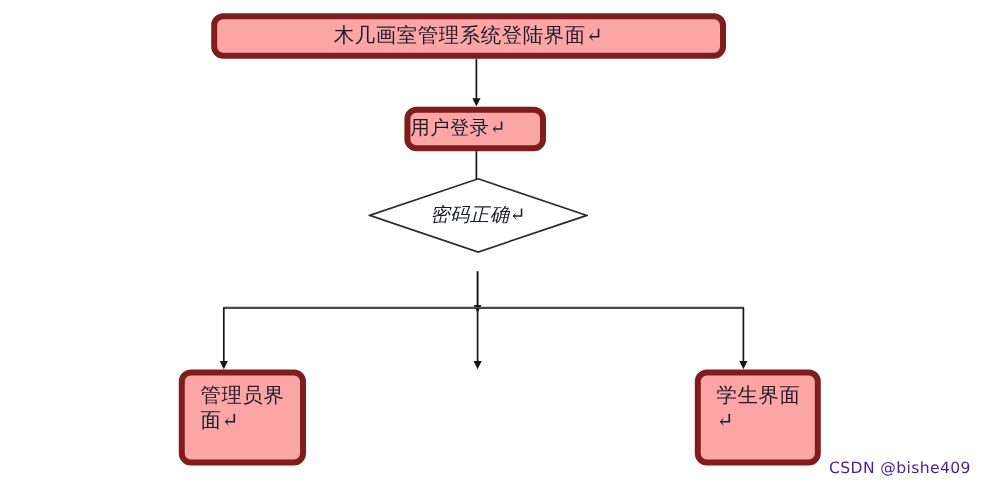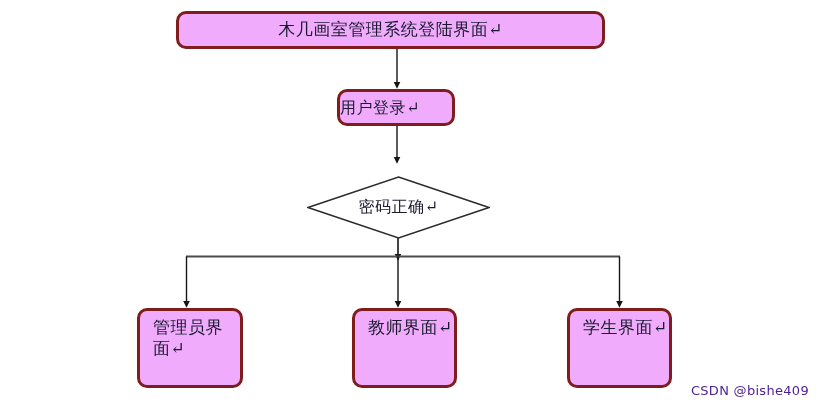--- a/index.html
+++ b/index.html
@@ -24,22 +24,22 @@
     left: 0;
     top: 0;
     width: 821px;
     height: 406px;
     pointer-events: none;
   }
   
   .node {
     position: absolute;
     box-sizing: border-box;
-    background: #f0abfc;
-    border: 3px solid #7f1d1d;
+    background: #fca5a5;
+    border: 5px solid #7f1d1d;
     border-radius: 10px;
     color: #1b1b2f;
     line-height: 1.22;
   }
   .node .txt {
     display: block;
     white-space: pre-wrap;
   }
   
   #node-title {
@@ -62,23 +62,24 @@
     display: flex;
     align-items: center;
     justify-content: flex-start;
     font-size: 16px;
     letter-spacing: 0.5px;
   }
   
   #node-decision {
     position: absolute;
     left: 307px;
-    top: 176px;
+    top: 148px;
     width: 183px;
     height: 63px;
+    font-style: italic;
   }
   #node-decision .diamond-shape {
     position: absolute;
     left: 0;
     top: 0;
     width: 183px;
     height: 63px;
   }
   #node-decision .diamond-label {
     position: absolute;
@@ -93,20 +94,21 @@
     color: #1b1b2f;
     letter-spacing: 0.5px;
   }
   
   .role-node {
     top: 308px;
     height: 80px;
     padding: 7px 0 0 13px;
     font-size: 17px;
     letter-spacing: 0.5px;
+    margin-left: 12px;
   }
   #node-admin  { left: 137px; width: 106px; }
   #node-teacher{ left: 352px; width: 105px; }
   #node-student{ left: 567px; width: 105px; }
   #node-admin .txt { width: 78px; }
   
   #watermark {
     position: absolute;
     right: 12px;
     bottom: 8px;
@@ -158,23 +160,20 @@
     </svg>
     <div class="diamond-label">
       <span class="txt">密码正确↵</span>
     </div>
   </div>
 
   <div class="node role-node" id="node-admin">
     <span class="txt">管理员界面↵</span>
   </div>
 
-  <div class="node role-node" id="node-teacher">
-    <span class="txt">教师界面↵</span>
-  </div>
 
   <div class="node role-node" id="node-student">
     <span class="txt">学生界面↵</span>
   </div>
 
   <div id="watermark">CSDN @bishe409</div>
 
 </div>
 
 </body></html>

